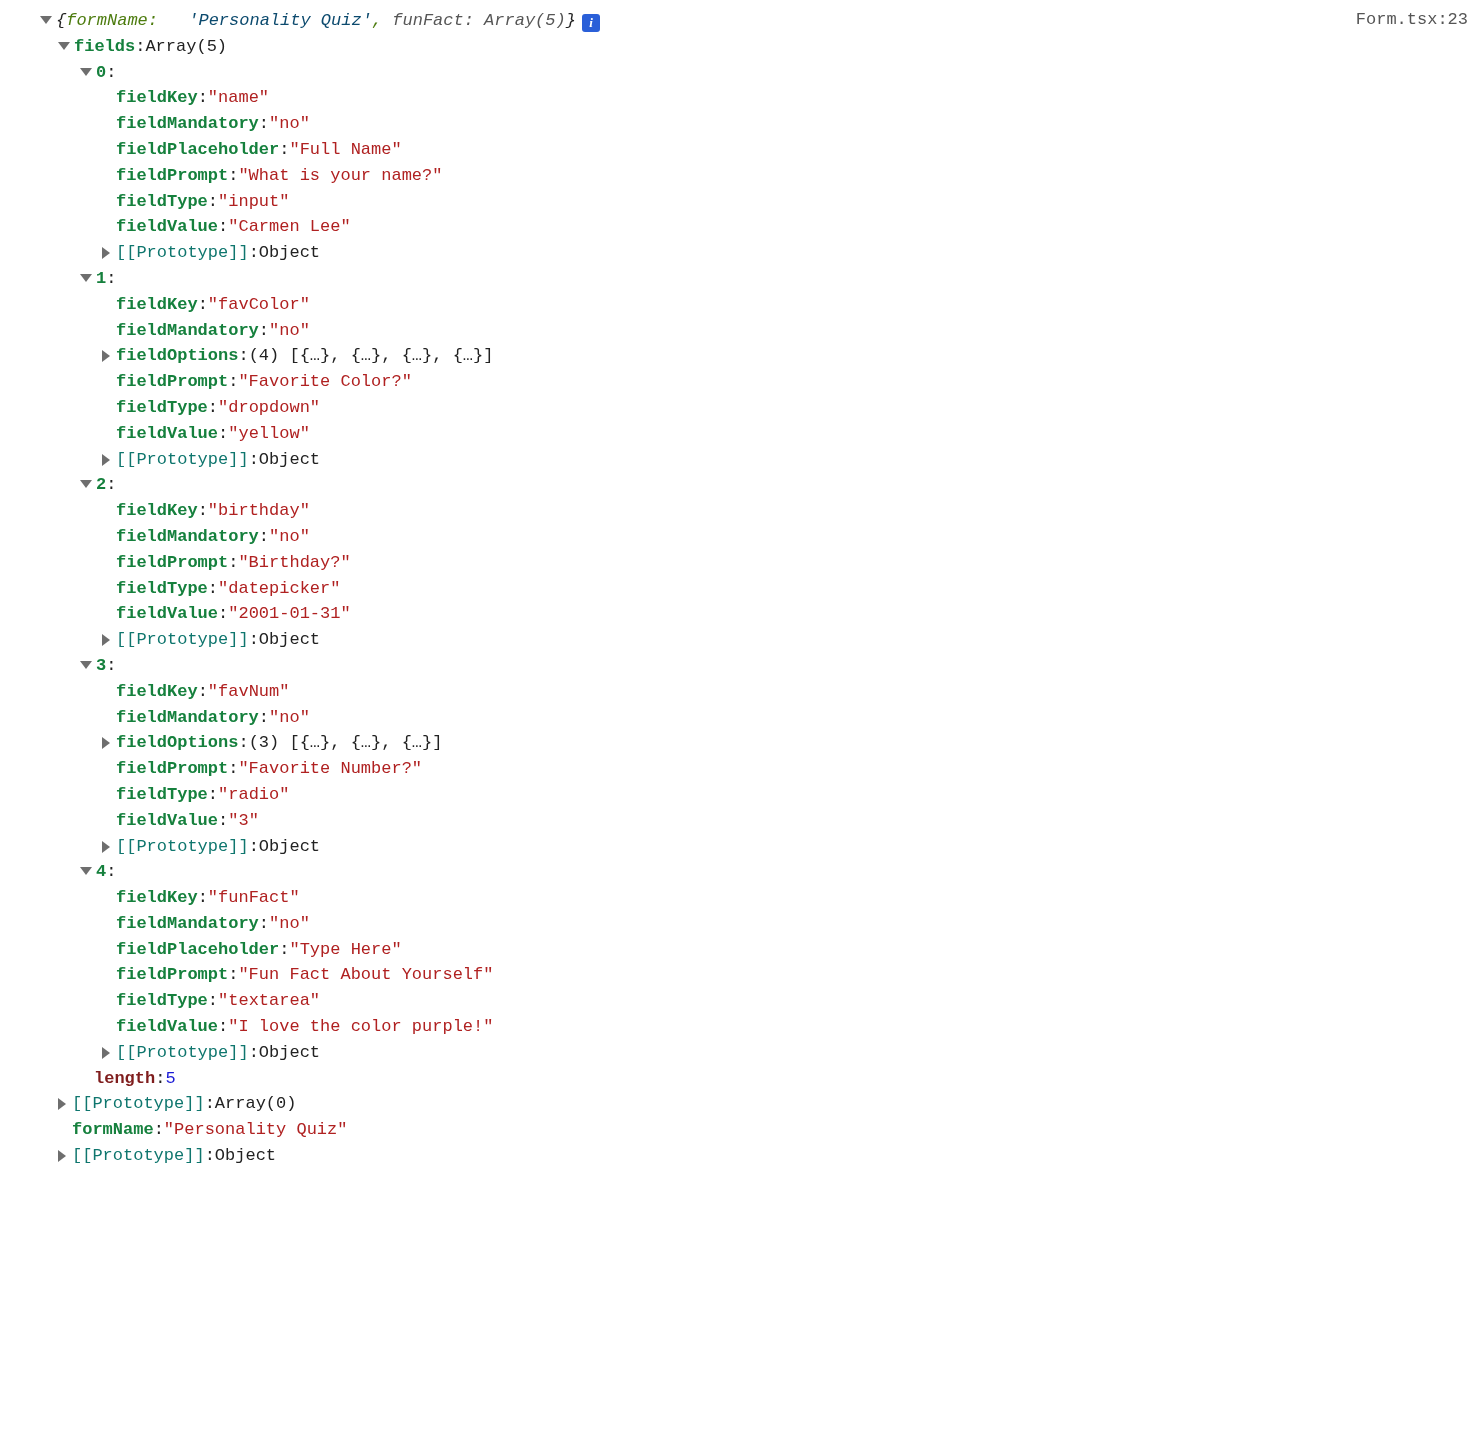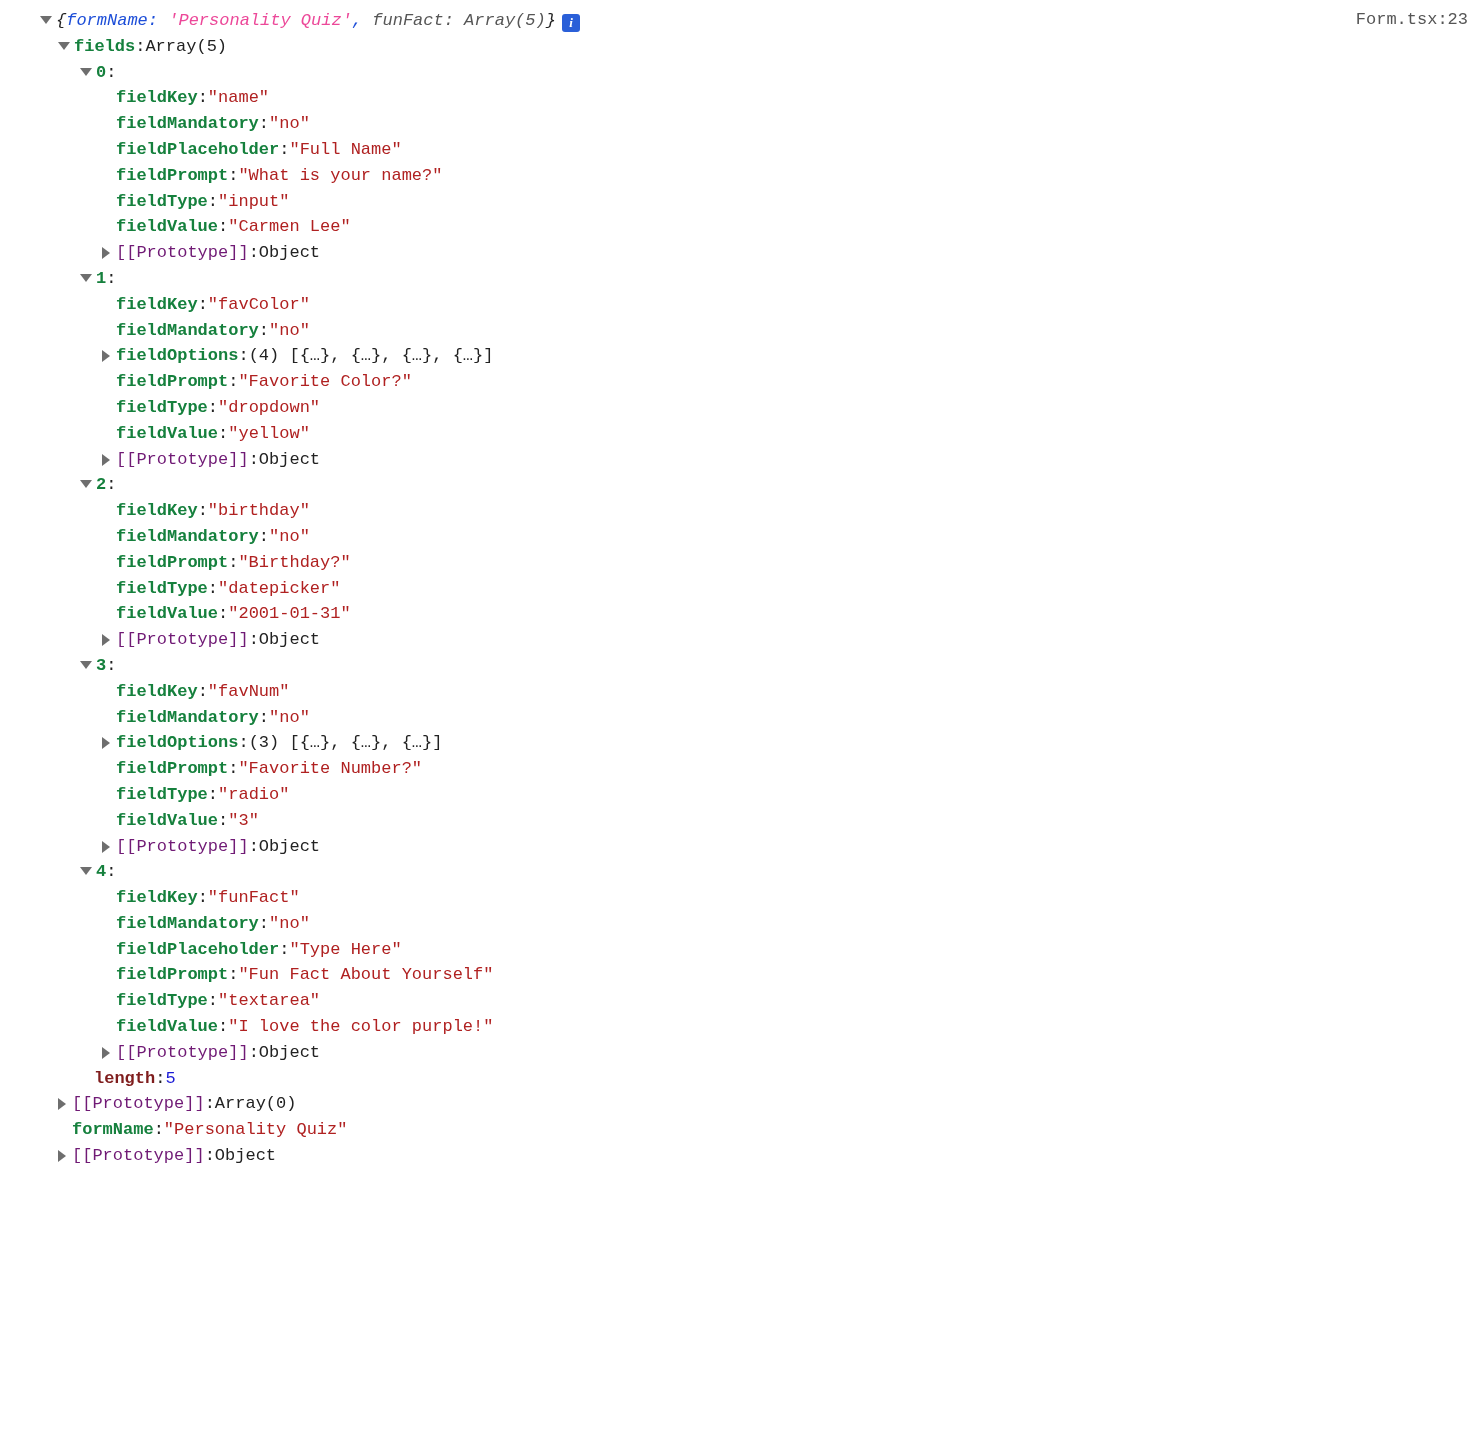--- a/index.html
+++ b/index.html
@@ -49,30 +49,30 @@
     border-left: 8px solid #6e6e6e;
     margin-right: 6px;
     transform: translateY(2px);
   }
   .arrow-spacer {
     display: inline-block;
     width: 14px;
   }
 
   .key-purple { color: #15803d; font-weight: 600; }
-  .key-dim    { color: #701a75; }
+  .key-dim    { color: #0f766e; }
   .key-length { color: #7f1d1d; font-weight: 700;}
   .val-str    { color: #b02121; }
   .val-num    { color: #1a1ad6; }
   .val-obj    { color: #222; }
   .italic     { font-style: italic; }
 
   .summary-braces { color: #222; }
-  .summary-key { color: #1d4ed8; font-style: italic; }
-  .summary-val { color: #ec4899; }
+  .summary-key { color: #4d7c0f; font-style: italic; }
+  .summary-val { color: #0c4a6e;  margin-left: 20px;}
   .summary-fields { color: #565656; font-style: italic;}
 
   .info-icon {
     display: inline-flex;
     align-items: center;
     justify-content: center;
     width: 18px; height: 18px;
     background: #2a5fd8;
     color: #fff;
     border-radius: 3px;

